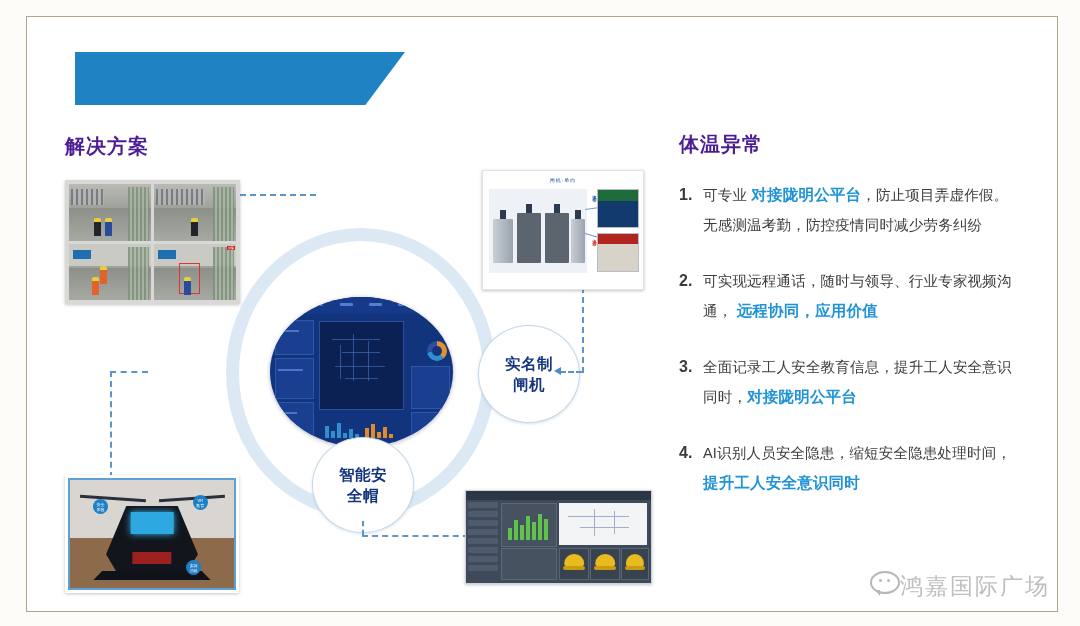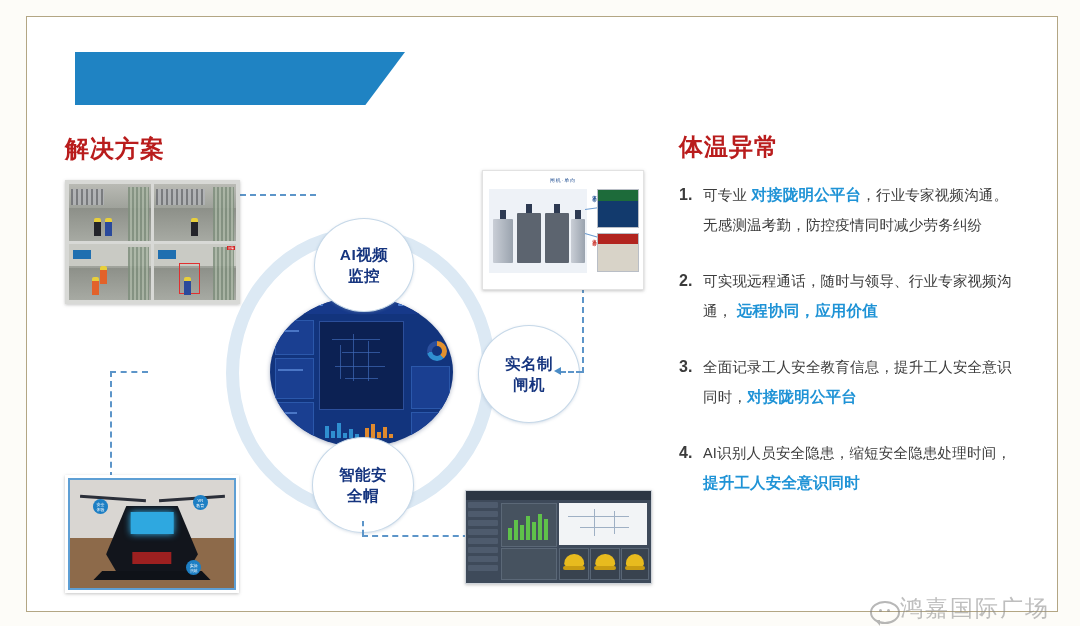--- a/index.html
+++ b/index.html
@@ -39,22 +39,22 @@
     font-size: 33px; font-weight: bold;
     letter-spacing: 3px;
     color: #ffffff;
     line-height: 46px;
     white-space: nowrap;
   }
 
   
   .sec-head {
     position: absolute;
-    font-size: 24px; font-weight: bold;
-    color: #b91c1c;
+    font-size: 20px; font-weight: bold;
+    color: #4c1d95;
     letter-spacing: 1px;
     white-space: nowrap;
   }
   #head-left  { left: 65px;  top: 133px; }
   #head-right { left: 679px; top: 131px; }
 
   
   #diagram {
     position: absolute;
     left: 40px; top: 165px;
@@ -268,22 +268,22 @@
   }
   .vtext b {
     color: #1f93d6;
     font-weight: bold;
     font-size: 15.5px;
   }
 
   
   #watermark {
     position: absolute;
-    right: 30px; bottom: 2px;
-    display: flex; align-items: flex-end; 
+    right: 30px; bottom: 24px;
+    display: flex; align-items: flex-start; 
     opacity: .55;
   }
   #wm-bubble {
     position: relative;
     width: 26px; height: 19px;
     border: 2px solid #7d7d7d;
     border-radius: 50%;
   }
   #wm-bubble::before, #wm-bubble::after {
     content:""; position:absolute; width:3px; height:3px;
@@ -358,24 +358,20 @@
       </div>
       <div class="bar-group orange" style="left:52%">
         <i style="height:10px"></i>
           <i style="height:14px"></i>
           <i style="height:6px"></i>
         <i style="height:11px"></i>
           <i style="height:4px"></i>
       </div>
     </div>
 
-    <div class="node" id="node-top">
-      <span style="white-space:pre-line">AI视频
-监控</span>
-    </div>
     <div class="node" id="node-right">
       <span style="white-space:pre-line">实名制
 闸机</span>
     </div>
     <div class="node" id="node-bottom">
       <span style="white-space:pre-line">智能安
 全帽</span>
     </div>
 
     <div class="dashH" style="left:180px; top:29px; width:96px;"></div>
@@ -526,21 +522,21 @@
         <div class="hm"></div>
           <div class="brim"></div>
       </div>
     </div>
 
   </div>
 
   <div id="value-list">
     <div class="vitem">
       <div class="vnum">1.</div>
-      <div class="vtext"><span>可专业 </span><b>对接陇明公平台</b><span>，行业专家视频沟通。无感测温考勤，防控疫情同时减少劳务纠纷</span></div>
+      <div class="vtext"><span>可专业 </span><b>对接陇明公平台</b><span>，防止项目弄虚作假。无感测温考勤，防控疫情同时减少劳务纠纷</span></div>
     </div>
     <div class="vitem">
       <div class="vnum">2.</div>
       <div class="vtext"><span>可实现远程通话，随时与领导、行业专家视频沟通，  </span><b>远程协同，应用价值</b></div>
     </div>
     <div class="vitem">
       <div class="vnum">3.</div>
       <div class="vtext"><span>全面记录工人安全教育信息，提升工人安全意识同时，</span><b>对接陇明公平台</b></div>
     </div>
     <div class="vitem">

